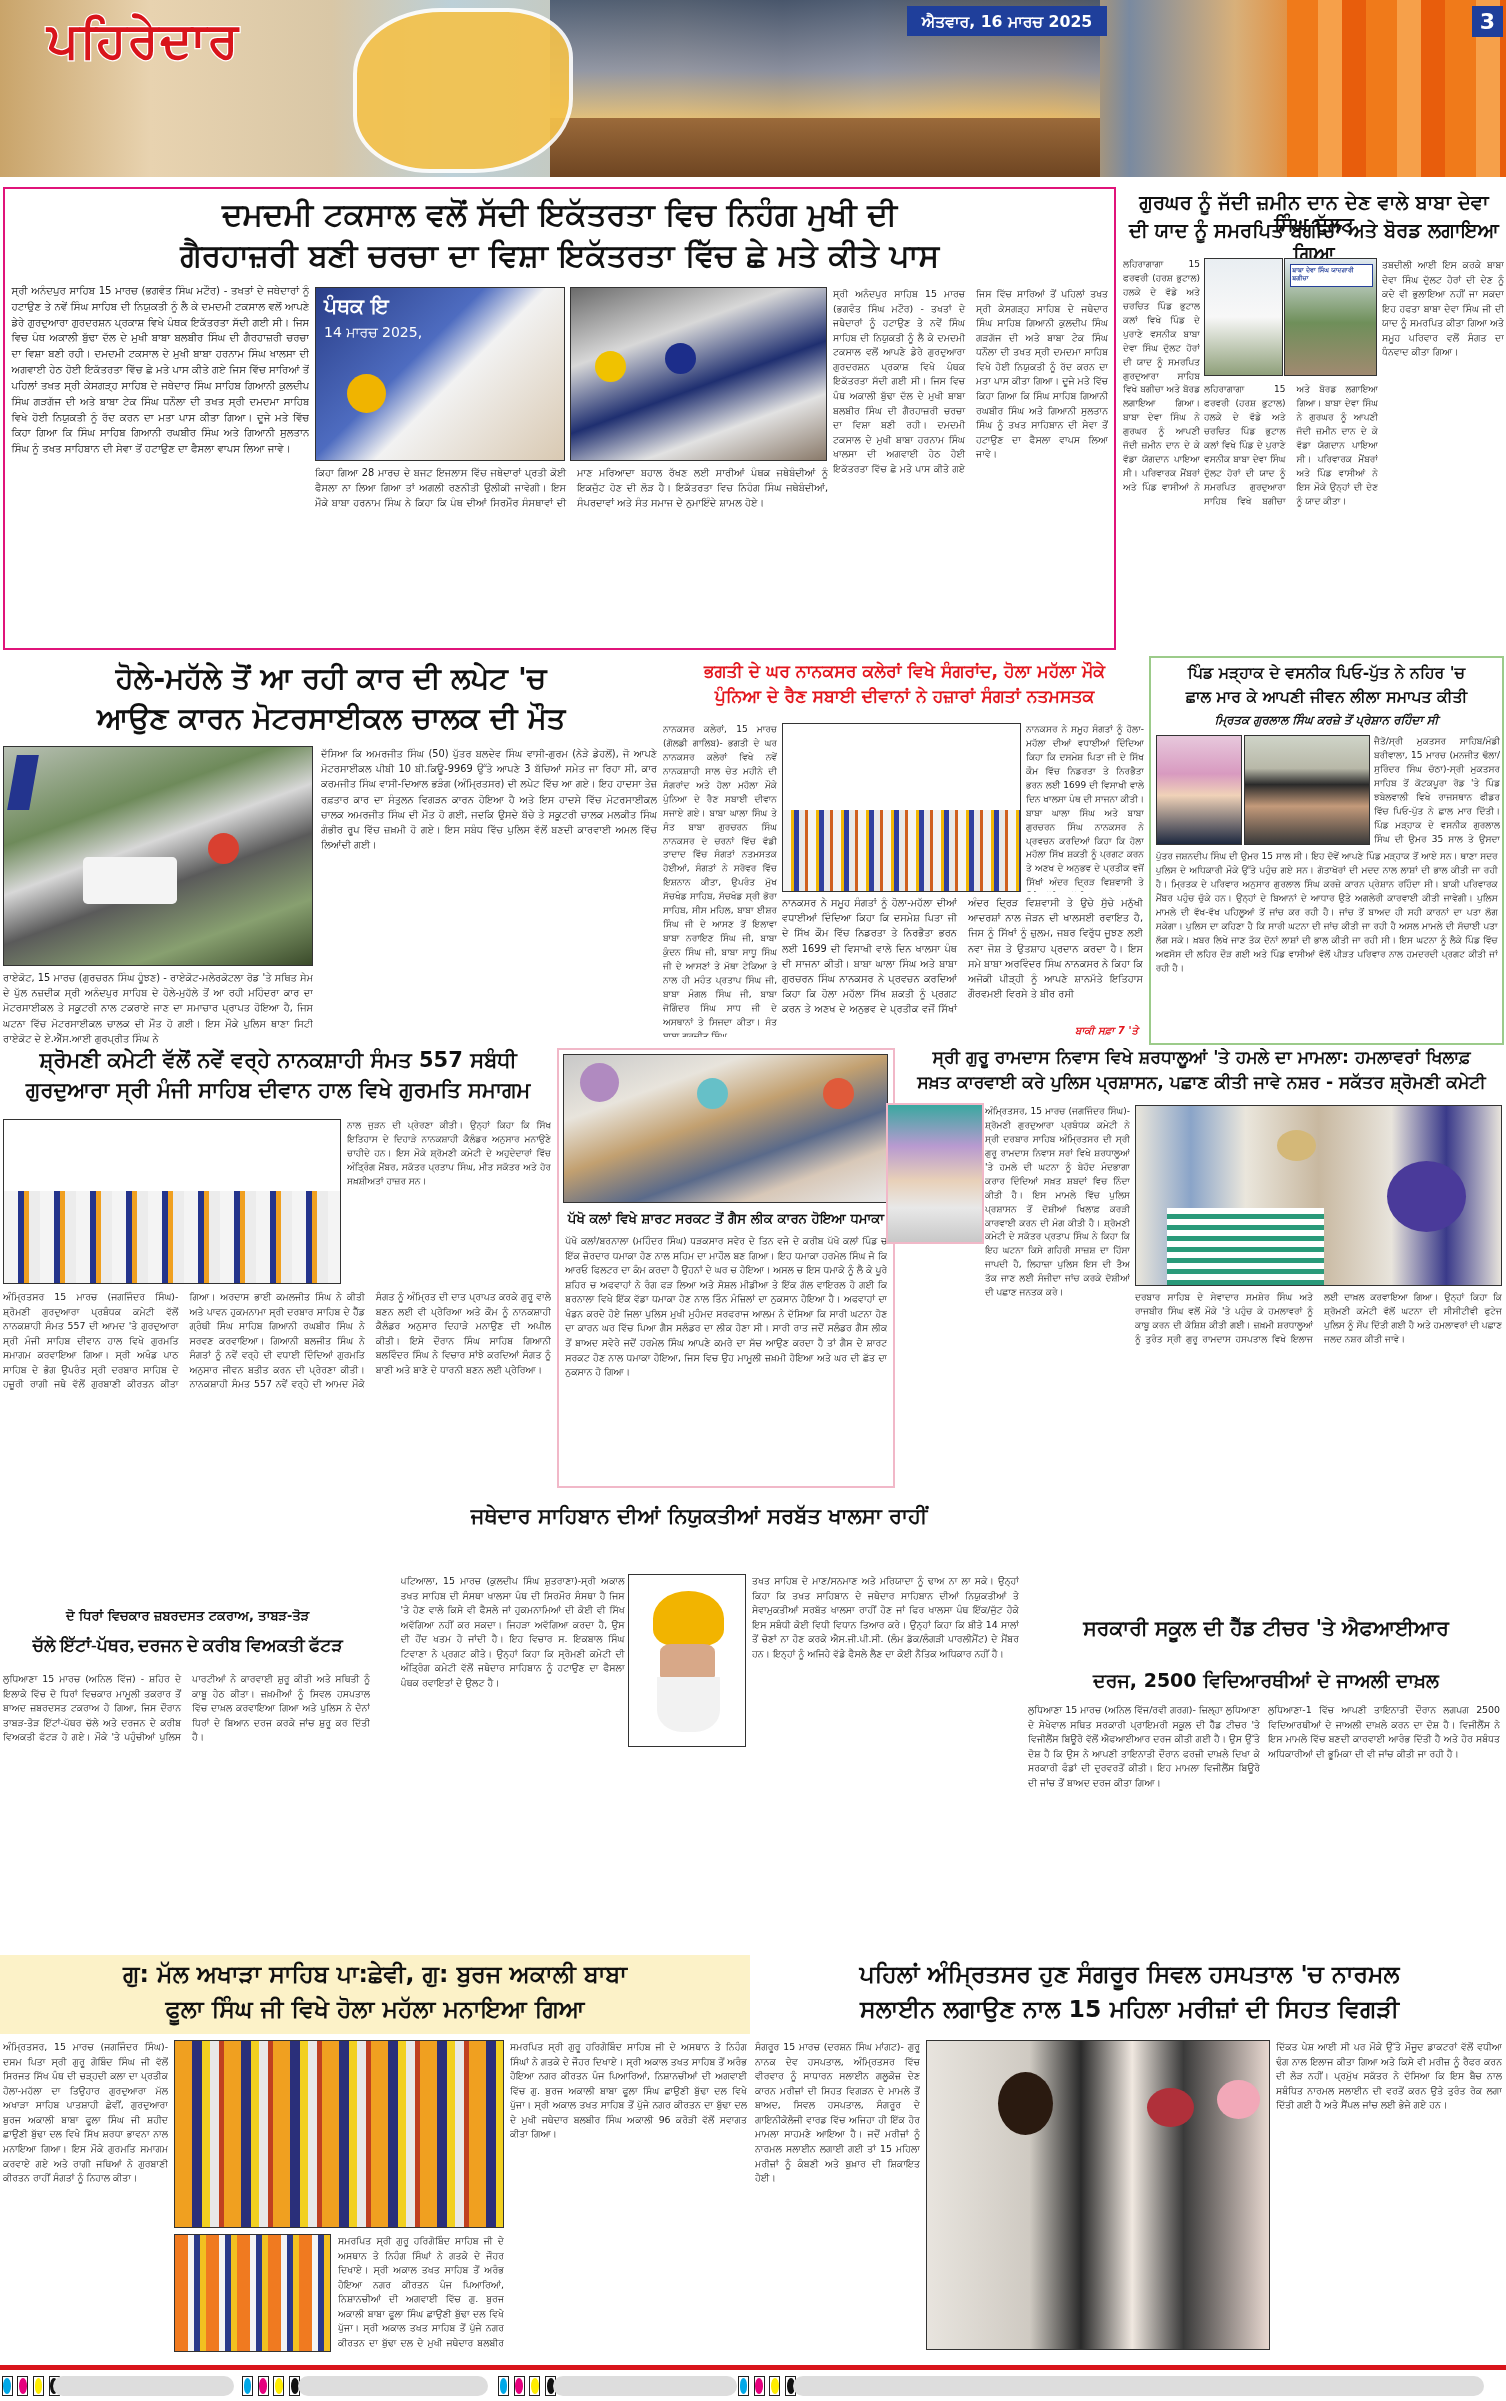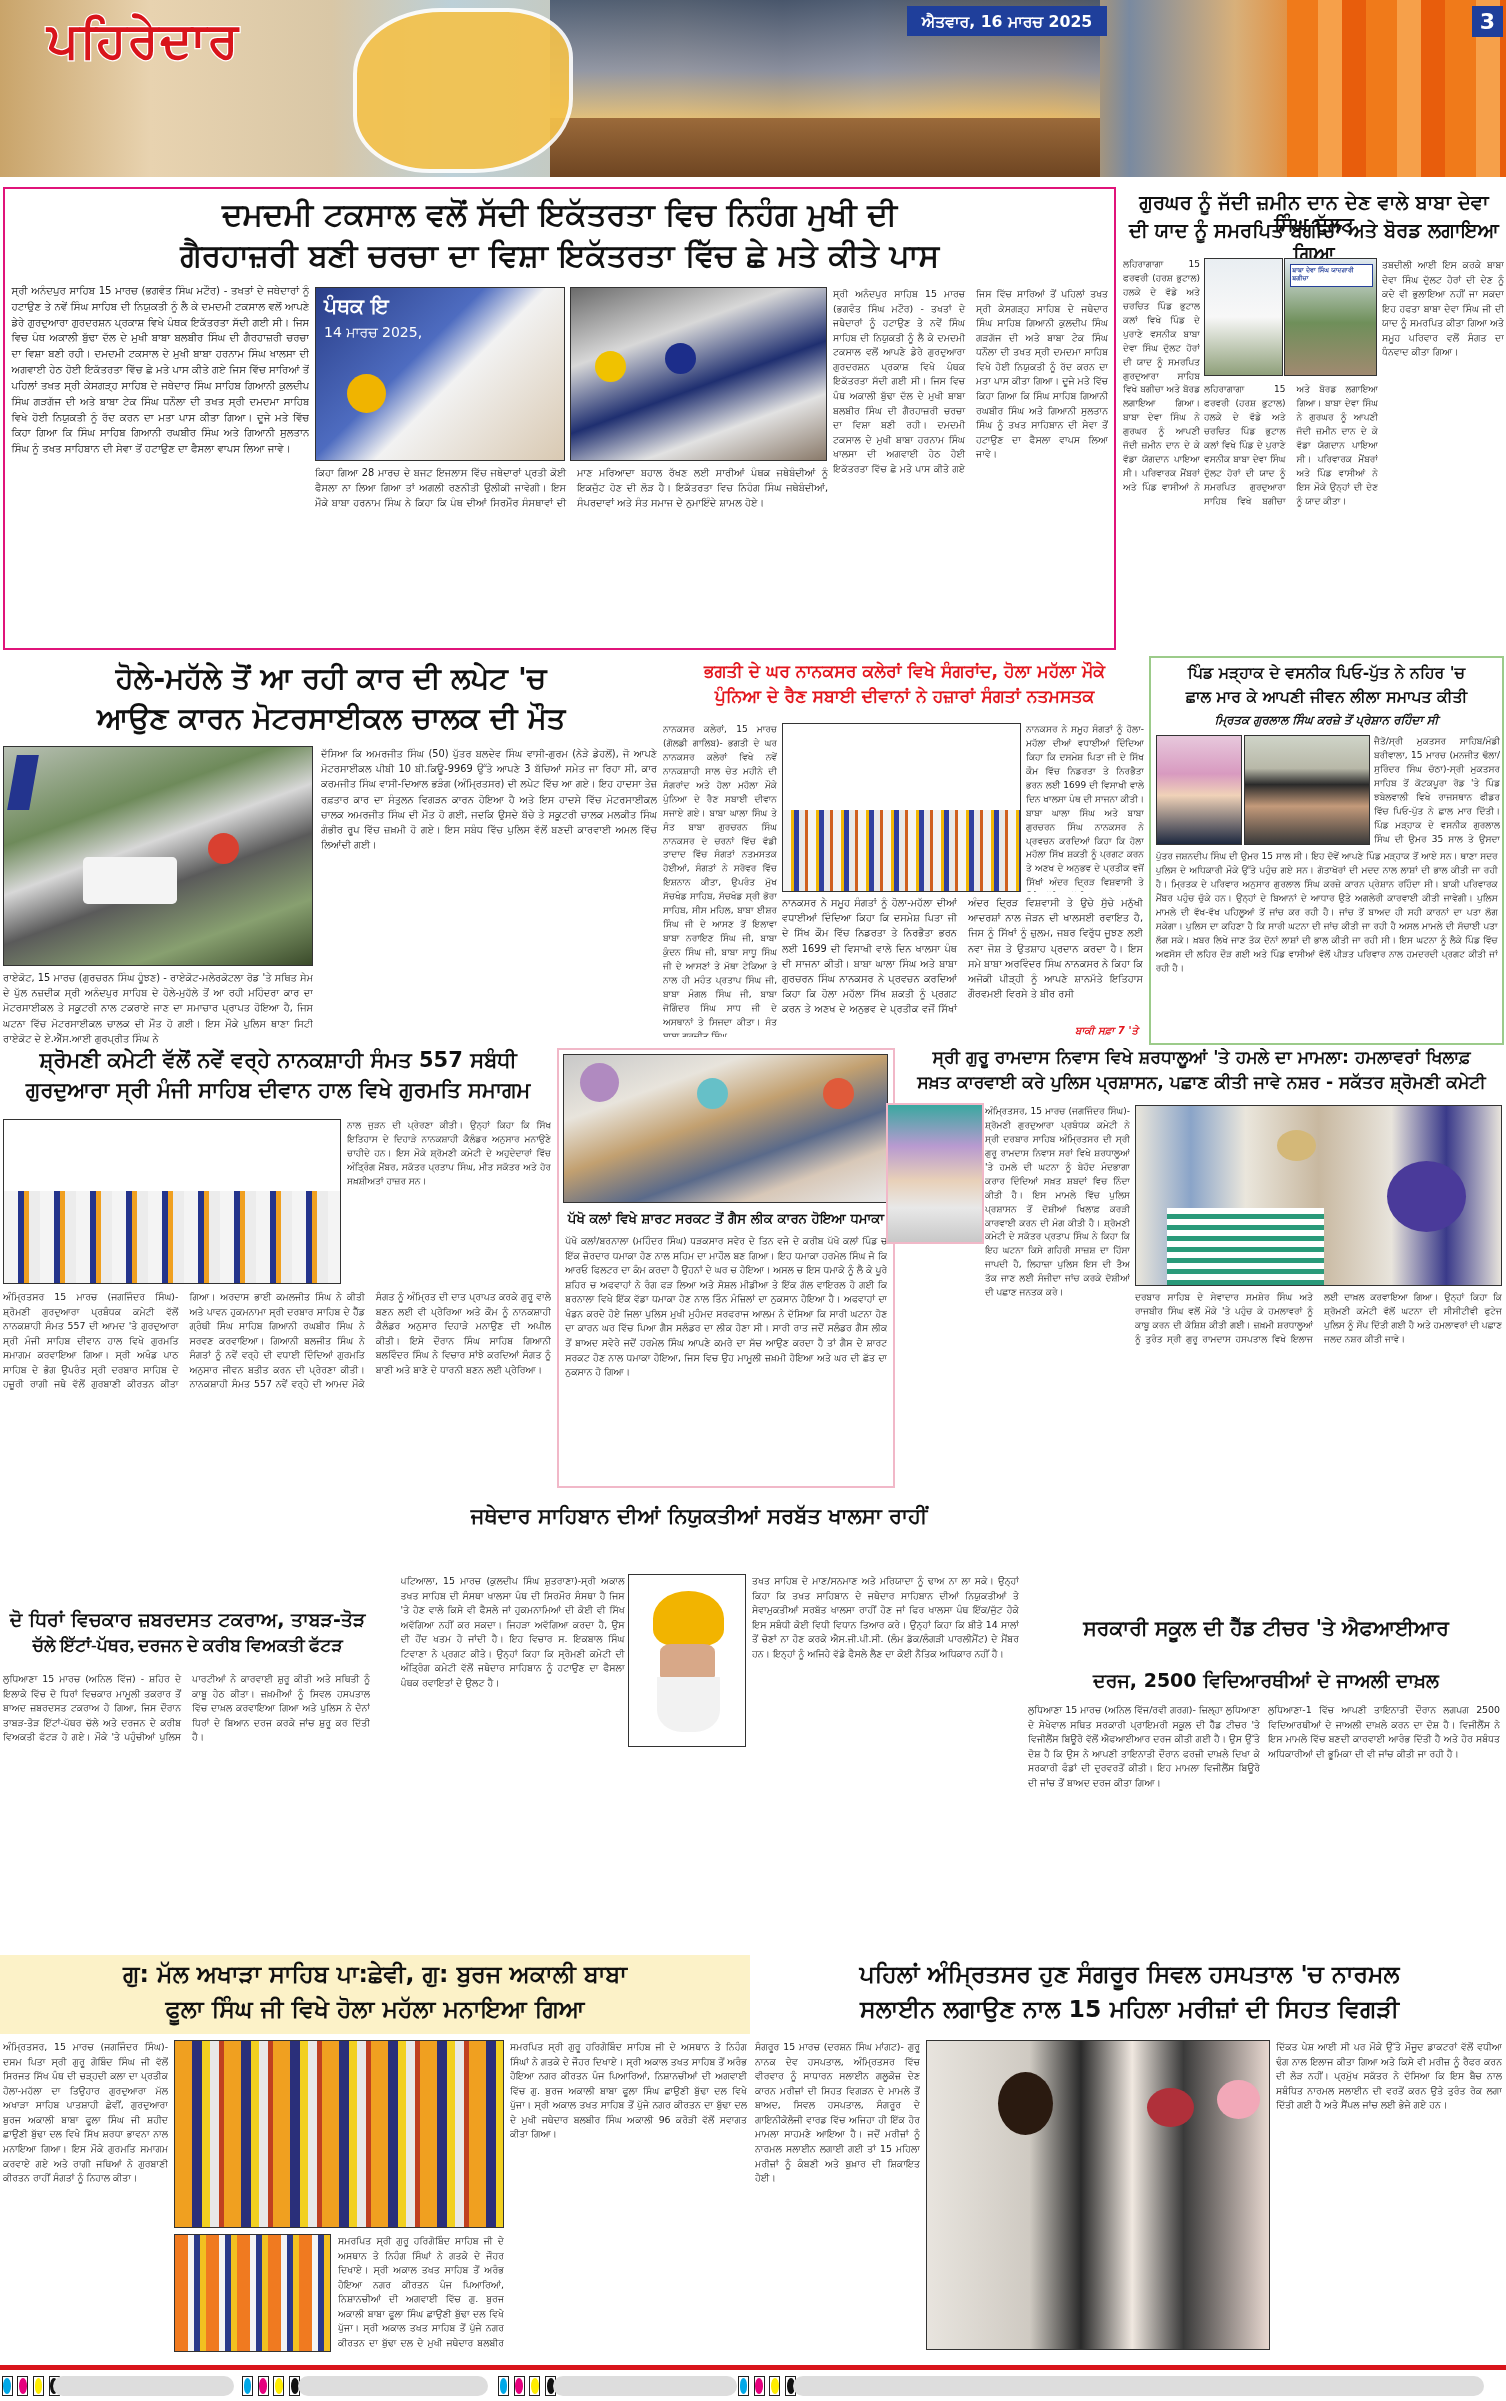--- a/index.html
+++ b/index.html
@@ -152,21 +152,21 @@
   <div class="body-text" style="position:absolute;left:23.6px;top:82px;width:224px;height:173px;font-size:9.4px;">ਪਟਿਆਲਾ, 15 ਮਾਰਚ (ਕੁਲਦੀਪ ਸਿੰਘ ਸ਼ੁਤਰਾਣਾ)-ਸ੍ਰੀ ਅਕਾਲ ਤਖਤ ਸਾਹਿਬ ਦੀ ਸੰਸਥਾ ਖਾਲਸਾ ਪੰਥ ਦੀ ਸਿਰਮੌਰ ਸੰਸਥਾ ਹੈ ਜਿਸ 'ਤੇ ਹੋਣ ਵਾਲੇ ਕਿਸੇ ਵੀ ਫੈਸਲੇ ਜਾਂ ਹੁਕਮਨਾਮਿਆਂ ਦੀ ਕੋਈ ਵੀ ਸਿੱਖ ਅਵੱਗਿਆ ਨਹੀਂ ਕਰ ਸਕਦਾ। ਜਿਹੜਾ ਅਵੱਗਿਆ ਕਰਦਾ ਹੈ, ਉਸ ਦੀ ਹੋਂਦ ਖਤਮ ਹੋ ਜਾਂਦੀ ਹੈ। ਇਹ ਵਿਚਾਰ ਸ. ਇਕਬਾਲ ਸਿੰਘ ਟਿਵਾਣਾ ਨੇ ਪ੍ਰਗਟ ਕੀਤੇ। ਉਨ੍ਹਾਂ ਕਿਹਾ ਕਿ ਸ੍ਰੋਮਣੀ ਕਮੇਟੀ ਦੀ ਅੰਤ੍ਰਿੰਗ ਕਮੇਟੀ ਵੱਲੋਂ ਜਥੇਦਾਰ ਸਾਹਿਬਾਨ ਨੂੰ ਹਟਾਉਣ ਦਾ ਫੈਸਲਾ ਪੰਥਕ ਰਵਾਇਤਾਂ ਦੇ ਉਲਟ ਹੈ।</div>
   <div class="photo" style="left:251px;top:82px;width:118px;height:173px;background:#fff;">
     <div style="position:absolute;left:23.6px;top:15.7px;width:71px;height:55px;border-radius:50% 50% 30% 30%;background:#f2b400;"></div>
     <div style="position:absolute;left:31px;top:69px;width:55px;height:39px;background:#d8a888;border-radius:20%;"></div>
     <div style="position:absolute;left:27.5px;top:102px;width:63px;height:55px;background:#f2f2f2;border-radius:0 0 40% 40%;"></div>
   </div>
   <div class="body-text" style="position:absolute;left:375px;top:82px;width:267px;height:173px;font-size:9.4px;">ਤਖਤ ਸਾਹਿਬ ਦੇ ਮਾਣ/ਸਨਮਾਣ ਅਤੇ ਮਰਿਯਾਦਾ ਨੂੰ ਢਾਅ ਨਾ ਲਾ ਸਕੇ। ਉਨ੍ਹਾਂ ਕਿਹਾ ਕਿ ਤਖਤ ਸਾਹਿਬਾਨ ਦੇ ਜਥੇਦਾਰ ਸਾਹਿਬਾਨ ਦੀਆਂ ਨਿਯੁਕਤੀਆਂ ਤੇ ਸੇਵਾਮੁਕਤੀਆਂ ਸਰਬੱਤ ਖਾਲਸਾ ਰਾਹੀਂ ਹੋਣ ਜਾਂ ਫਿਰ ਖਾਲਸਾ ਪੰਥ ਇੱਕ/ਜੁੱਟ ਹੋਕੇ ਇਸ ਸਬੰਧੀ ਕੋਈ ਵਿਧੀ ਵਿਧਾਨ ਤਿਆਰ ਕਰੇ। ਉਨ੍ਹਾਂ ਕਿਹਾ ਕਿ ਬੀਤੇ 14 ਸਾਲਾਂ ਤੋਂ ਚੋਣਾਂ ਨਾ ਹੋਣ ਕਰਕੇ ਐਸ.ਜੀ.ਪੀ.ਸੀ. (ਲੰਮ ਡੱਕ/ਲੰਗੜੀ ਪਾਰਲੀਮੈਂਟ) ਦੇ ਮੈਂਬਰ ਹਨ। ਇਨ੍ਹਾਂ ਨੂੰ ਅਜਿਹੇ ਵੱਡੇ ਫੈਸਲੇ ਲੈਣ ਦਾ ਕੋਈ ਨੈਤਿਕ ਅਧਿਕਾਰ ਨਹੀਂ ਹੈ।</div>
 </div>
 
 <div class="box" style="left:3.1px;top:1609px;width:369px;height:338px;">
-  <div class="hl" style="position:absolute;left:0;top:0;width:100%;font-size:19px;">ਦੋ ਧਿਰਾਂ ਵਿਚਕਾਰ ਜ਼ਬਰਦਸਤ ਟਕਰਾਅ, ਤਾਬੜ-ਤੋੜ</div>
+  <div class="hl" style="position:absolute;left:0;top:0;width:100%;font-size:13px;">ਦੋ ਧਿਰਾਂ ਵਿਚਕਾਰ ਜ਼ਬਰਦਸਤ ਟਕਰਾਅ, ਤਾਬੜ-ਤੋੜ</div>
   <div class="hl" style="position:absolute;left:0;top:27px;width:100%;font-size:17.3px;font-family:Liberation Serif, serif;">ਚੱਲੇ ਇੱਟਾਂ-ਪੱਥਰ, ਦਰਜਨ ਦੇ ਕਰੀਬ ਵਿਅਕਤੀ ਫੱਟੜ</div>
   <div class="body-text cols2" style="position:absolute;left:0;top:63px;width:367px;height:267px;font-size:9.4px;">ਲੁਧਿਆਣਾ 15 ਮਾਰਚ (ਅਨਿਲ ਵਿੱਜ) - ਸ਼ਹਿਰ ਦੇ ਇਲਾਕੇ ਵਿੱਚ ਦੋ ਧਿਰਾਂ ਵਿਚਕਾਰ ਮਾਮੂਲੀ ਤਕਰਾਰ ਤੋਂ ਬਾਅਦ ਜ਼ਬਰਦਸਤ ਟਕਰਾਅ ਹੋ ਗਿਆ, ਜਿਸ ਦੌਰਾਨ ਤਾਬੜ-ਤੋੜ ਇੱਟਾਂ-ਪੱਥਰ ਚੱਲੇ ਅਤੇ ਦਰਜਨ ਦੇ ਕਰੀਬ ਵਿਅਕਤੀ ਫੱਟੜ ਹੋ ਗਏ। ਮੌਕੇ 'ਤੇ ਪਹੁੰਚੀਆਂ ਪੁਲਿਸ ਪਾਰਟੀਆਂ ਨੇ ਕਾਰਵਾਈ ਸ਼ੁਰੂ ਕੀਤੀ ਅਤੇ ਸਥਿਤੀ ਨੂੰ ਕਾਬੂ ਹੇਠ ਕੀਤਾ। ਜ਼ਖ਼ਮੀਆਂ ਨੂੰ ਸਿਵਲ ਹਸਪਤਾਲ ਵਿੱਚ ਦਾਖ਼ਲ ਕਰਵਾਇਆ ਗਿਆ ਅਤੇ ਪੁਲਿਸ ਨੇ ਦੋਨਾਂ ਧਿਰਾਂ ਦੇ ਬਿਆਨ ਦਰਜ ਕਰਕੇ ਜਾਂਚ ਸ਼ੁਰੂ ਕਰ ਦਿੱਤੀ ਹੈ।</div>
 </div>
 
 <div class="box" style="left:1028px;top:1617px;width:476px;height:330px;">
   <div class="hl" style="position:absolute;left:0;top:0;width:100%;font-size:20.4px;">ਸਰਕਾਰੀ ਸਕੂਲ ਦੀ ਹੈੱਡ ਟੀਚਰ 'ਤੇ ਐਫਆਈਆਰ</div>
   <div class="hl" style="position:absolute;left:0;top:53px;width:100%;font-size:19px;">ਦਰਜ, 2500 ਵਿਦਿਆਰਥੀਆਂ ਦੇ ਜਾਅਲੀ ਦਾਖ਼ਲ</div>
   <div class="body-text" style="position:absolute;left:0;top:86px;width:232px;height:236px;font-size:9.4px;">ਲੁਧਿਆਣਾ 15 ਮਾਰਚ (ਅਨਿਲ ਵਿੱਜ/ਰਵੀ ਗਰਗ)- ਜ਼ਿਲ੍ਹਾ ਲੁਧਿਆਣਾ ਦੇ ਸੇਖੇਵਾਲ ਸਥਿਤ ਸਰਕਾਰੀ ਪ੍ਰਾਇਮਰੀ ਸਕੂਲ ਦੀ ਹੈੱਡ ਟੀਚਰ 'ਤੇ ਵਿਜੀਲੈਂਸ ਬਿਊਰੋ ਵੱਲੋਂ ਐਫਆਈਆਰ ਦਰਜ ਕੀਤੀ ਗਈ ਹੈ। ਉਸ ਉੱਤੇ ਦੋਸ਼ ਹੈ ਕਿ ਉਸ ਨੇ ਆਪਣੀ ਤਾਇਨਾਤੀ ਦੌਰਾਨ ਫਰਜ਼ੀ ਦਾਖ਼ਲੇ ਦਿਖਾ ਕੇ ਸਰਕਾਰੀ ਫੰਡਾਂ ਦੀ ਦੁਰਵਰਤੋਂ ਕੀਤੀ। ਇਹ ਮਾਮਲਾ ਵਿਜੀਲੈਂਸ ਬਿਊਰੋ ਦੀ ਜਾਂਚ ਤੋਂ ਬਾਅਦ ਦਰਜ ਕੀਤਾ ਗਿਆ।</div>
   <div class="body-text" style="position:absolute;left:240px;top:86px;width:232px;height:236px;font-size:9.4px;">ਲੁਧਿਆਣਾ-1 ਵਿੱਚ ਆਪਣੀ ਤਾਇਨਾਤੀ ਦੌਰਾਨ ਲਗਪਗ 2500 ਵਿਦਿਆਰਥੀਆਂ ਦੇ ਜਾਅਲੀ ਦਾਖ਼ਲੇ ਕਰਨ ਦਾ ਦੋਸ਼ ਹੈ। ਵਿਜੀਲੈਂਸ ਨੇ ਇਸ ਮਾਮਲੇ ਵਿੱਚ ਬਣਦੀ ਕਾਰਵਾਈ ਆਰੰਭ ਦਿੱਤੀ ਹੈ ਅਤੇ ਹੋਰ ਸਬੰਧਤ ਅਧਿਕਾਰੀਆਂ ਦੀ ਭੂਮਿਕਾ ਦੀ ਵੀ ਜਾਂਚ ਕੀਤੀ ਜਾ ਰਹੀ ਹੈ।</div>
 </div>

